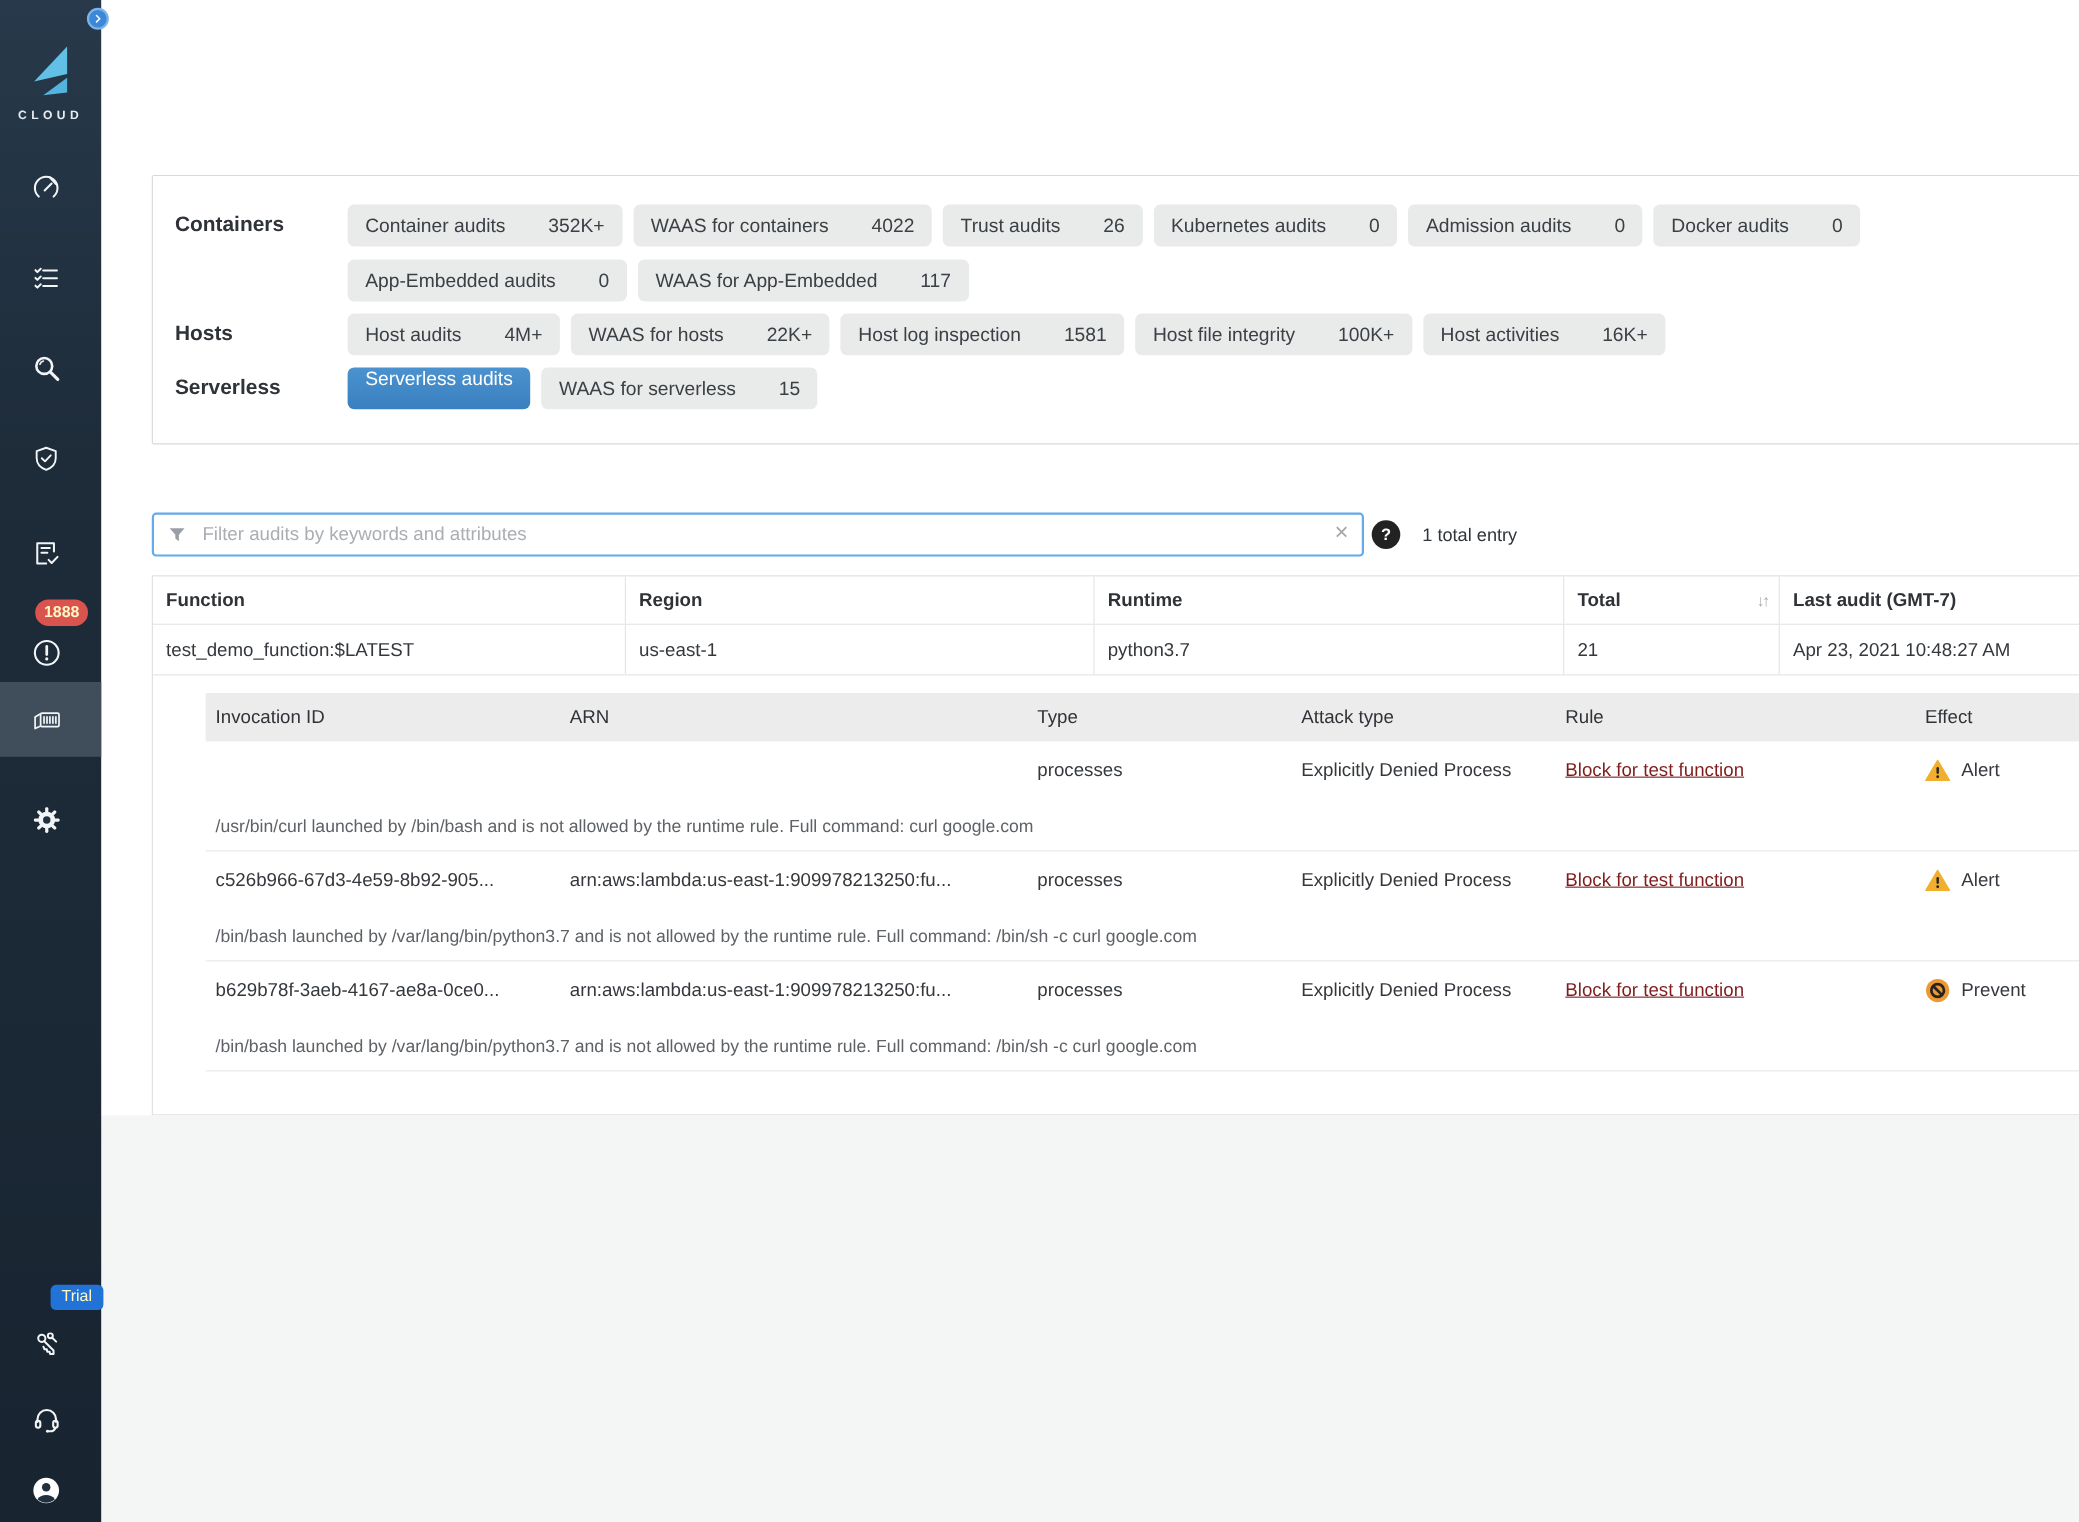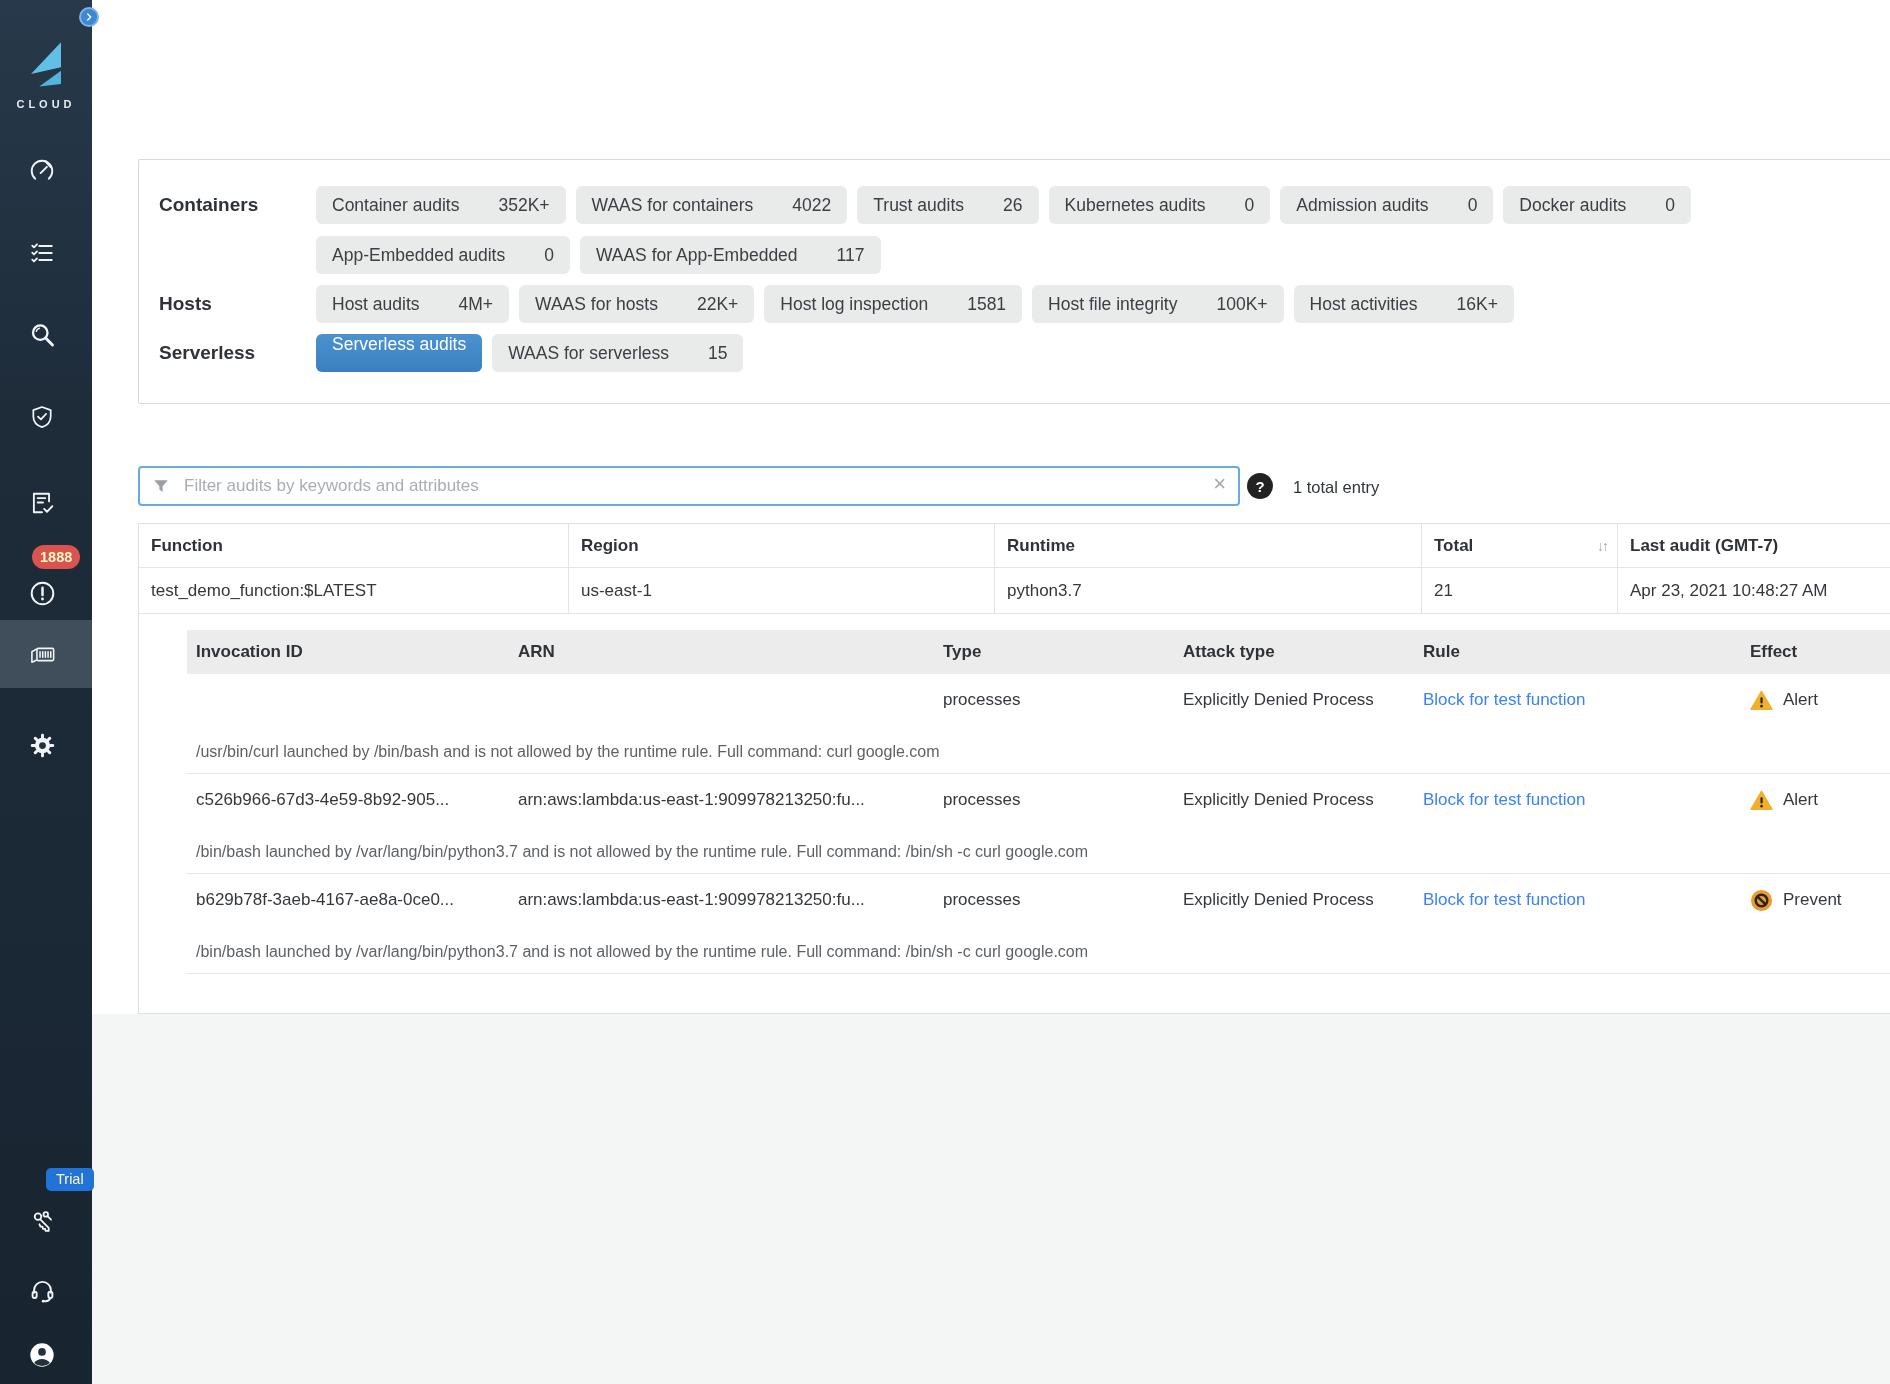--- a/index.html
+++ b/index.html
@@ -60,26 +60,26 @@
     display:flex; align-items:center; overflow:hidden; white-space:nowrap; }
   .t-head .t-cell { font-weight:bold; color:#2f3337; }
   .t-cell:last-child { border-right:none; flex:1; }
   .c-function{width:430px;} .c-region{width:426px;} .c-runtime{width:427px;} .c-total{width:196px;}
   .sort-icon { margin-left:auto; margin-right:10px; font-size:14px; color:#a9a9a9; letter-spacing:-2px; cursor:pointer; }
 
   
   .audit-table { margin:16px 0 0 48px; }
   .a-head { display:flex; height:44px; background:#ececec; align-items:center; }
   .a-cell { padding-left:9px; font-size:17px; overflow:hidden; white-space:nowrap; }
-  .a-head .a-cell { font-weight:bold; color:#2f3337; }
+  .a-head .a-cell { font-weight:normal; color:#2f3337; }
   .a-id{width:322px;} .a-arn{width:425px;} .a-type{width:240px;} .a-attack{width:240px;} .a-rule{width:327px;}
   .a-effect{flex:1;}
   .a-block { height:100px; border-bottom:1px solid #e7e7e7; padding-top:15px; }
   .a-main { display:flex; height:22px; align-items:center; color:#34383c; }
-  .rule-link { color:#3b82f6; cursor:pointer; }
+  .rule-link { color:#7f1d1d; cursor:pointer;text-decoration:underline; }
   .effect-wrap { display:flex; align-items:center; gap:10px; }
   .a-desc { margin-top:32px; padding-left:9px; font-size:16px; color:#5e6266; white-space:nowrap; overflow:hidden; }
 
   .bottom-strip { position:absolute; left:92px; top:1014px; right:0; bottom:0; background:#f4f5f5; }
 </style>
 </head>
 <body>
 
 <div class="page">
 

